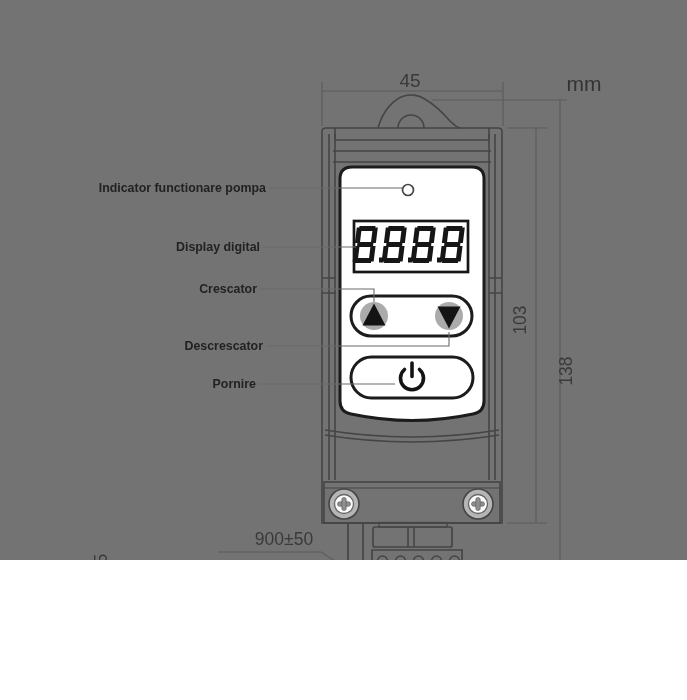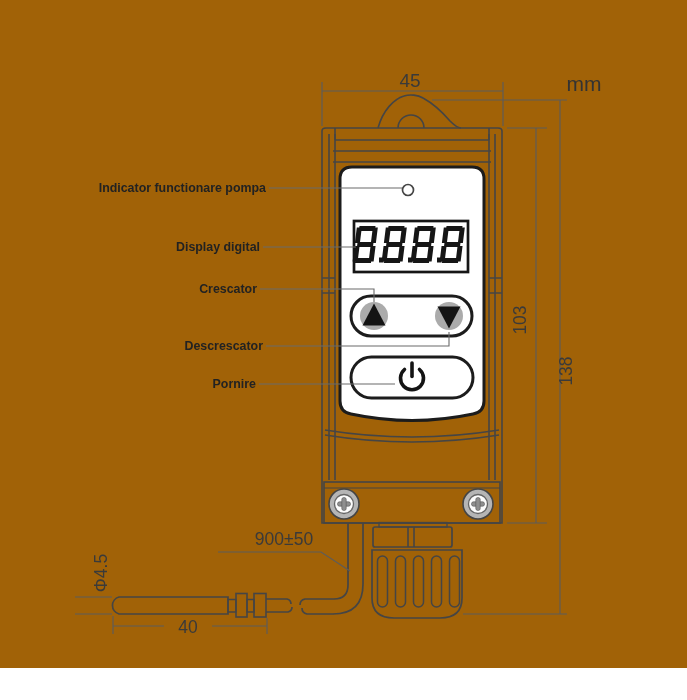--- a/index.html
+++ b/index.html
@@ -1,16 +1,16 @@
 <!DOCTYPE html>
 <html><head>
 <meta charset="utf-8">
 <style>
   html,body{margin:0;padding:0;background:#ffffff;}
-  .canvas{position:relative;width:687px;height:668px;background:#a16207;overflow:hidden;
+  .canvas{position:relative;width:687px;height:560px;background:#737373;overflow:hidden;
           font-family:"Liberation Sans",sans-serif;}
   svg{position:absolute;left:0;top:0;}
   .dim-text{font-family:"Liberation Sans",sans-serif;font-size:17.5px;fill:#3a3a3a;}
   .dim-text-lg{font-family:"Liberation Sans",sans-serif;font-size:19px;fill:#3a3a3a;}
   .unit-text{font-family:"Liberation Sans",sans-serif;font-size:21px;fill:#333333;}
   .callout-text{font-family:"Liberation Sans",sans-serif;font-size:12.4px;font-weight:bold;fill:#222222;}
   .thin{stroke:#5c5c5c;stroke-width:1.15;fill:none;}
   .leader{stroke:#6a6a6a;stroke-width:1.1;fill:none;}
   .outline{stroke:#454545;stroke-width:1.6;fill:none;}
   .outline-f{stroke:#454545;stroke-width:1.6;fill:#ffffff;}

